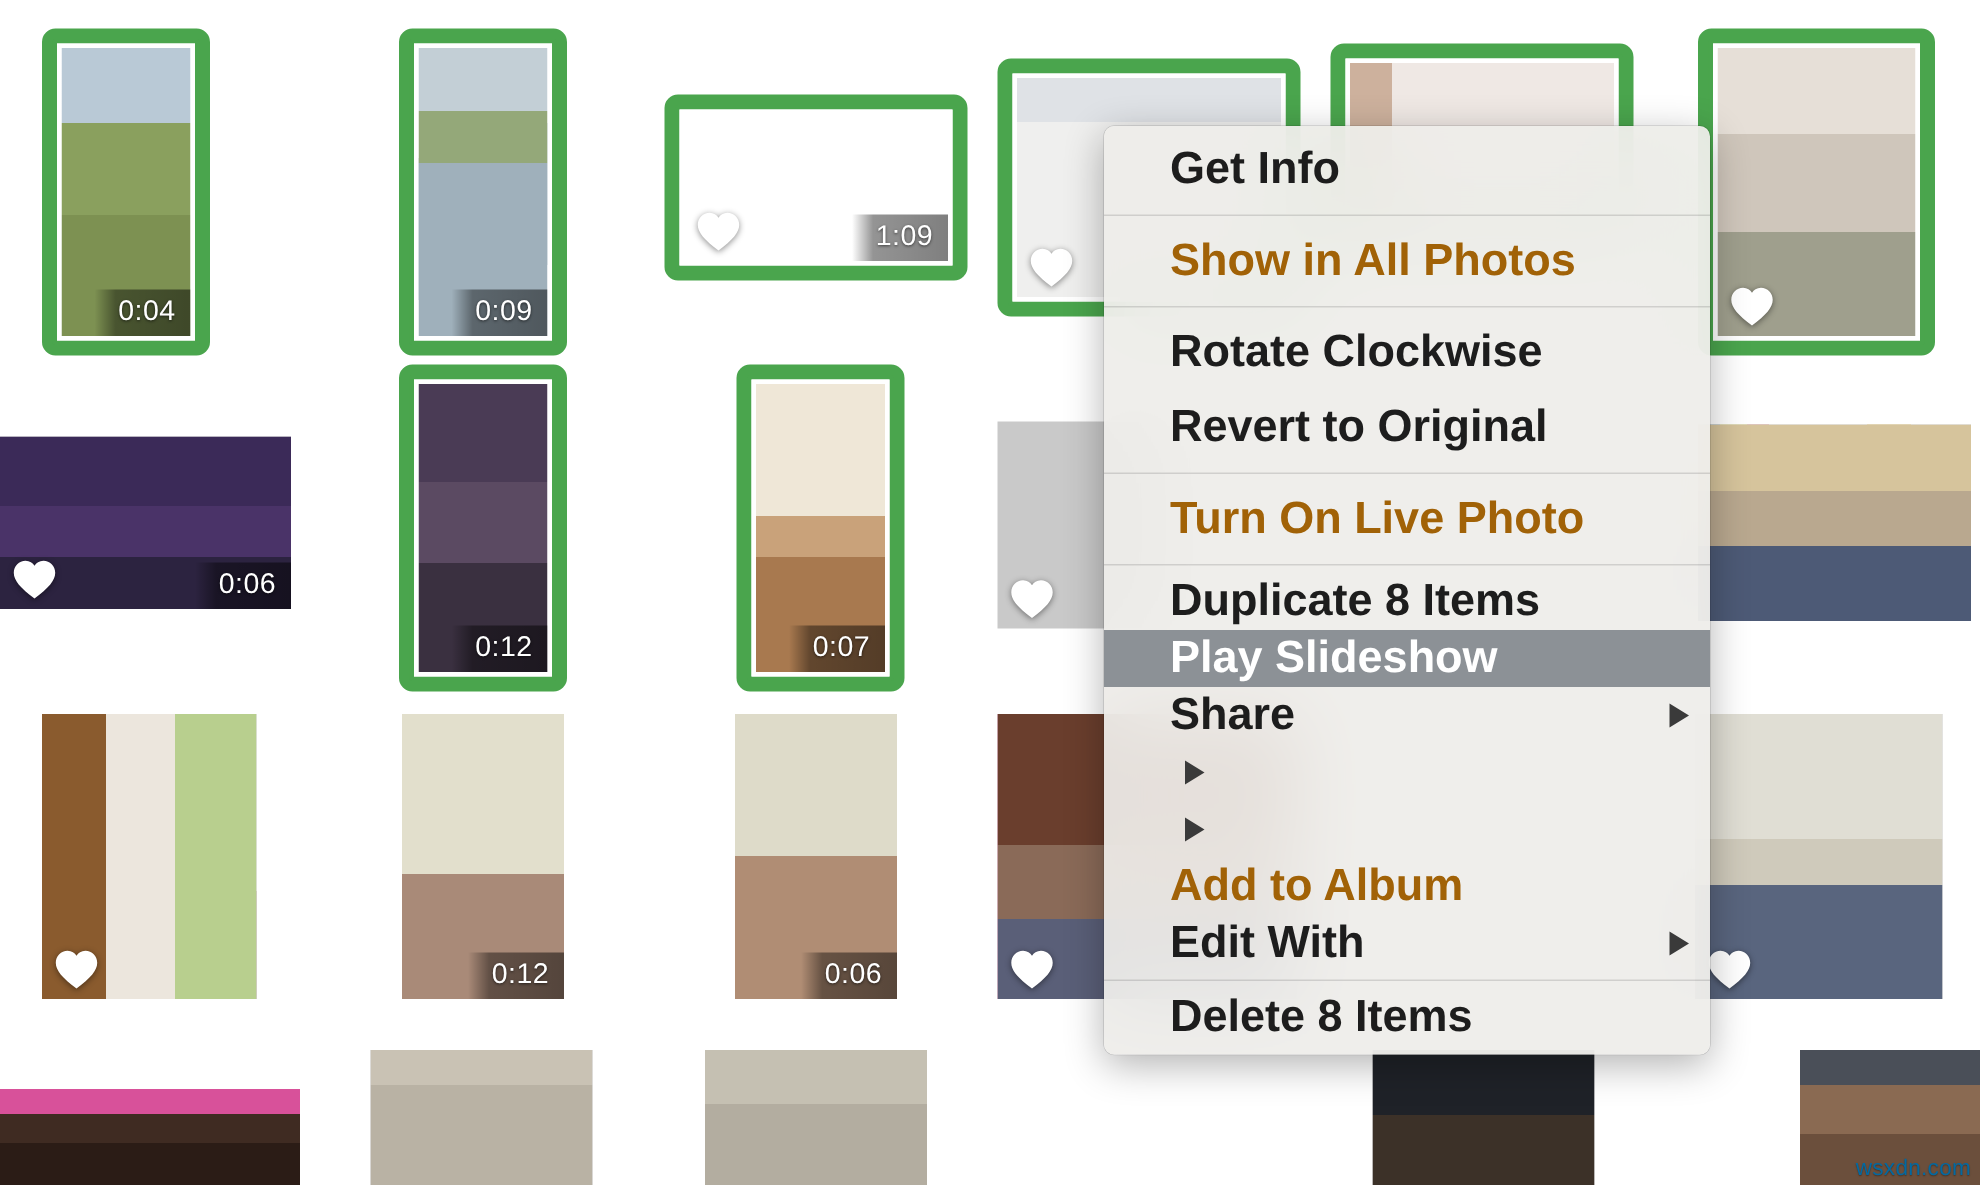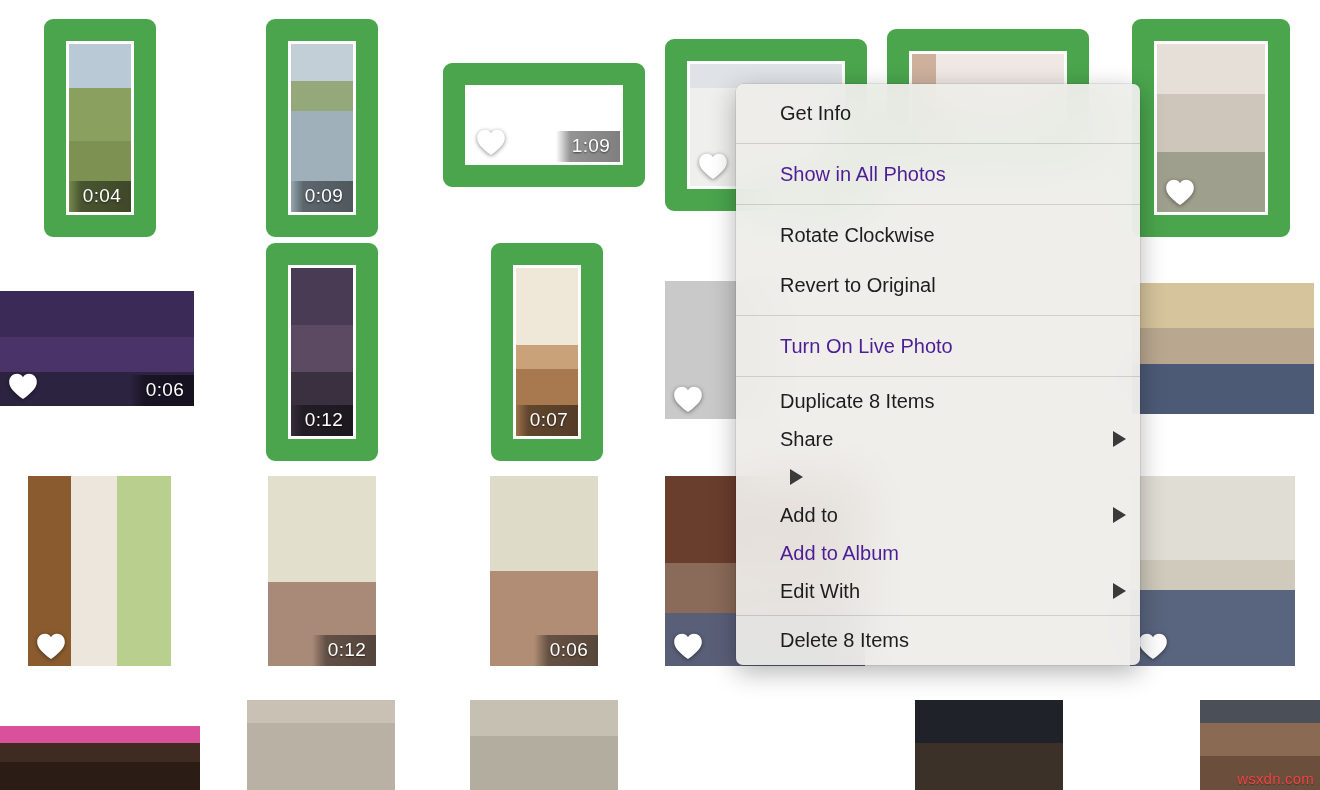--- a/index.html
+++ b/index.html
@@ -20,21 +20,21 @@
   
   .thumb {
     position: absolute;
     box-sizing: border-box;
     overflow: hidden;
     background: #c9c9c9;
   }
   .thumb.selected {
     border: 7px solid var(--sel, #4aa54d);
     border-radius: 9px;
-    padding: 15px;
+    padding: 3px;
     background: var(--sel, #4aa54d);
   }
   .thumb.selected .frame {
     position: relative;
     width: 100%;
     height: 100%;
     overflow: hidden;
     background: #fff;
     border: 3px solid #ffffff;
     box-sizing: border-box;
@@ -80,34 +80,35 @@
     top: 84px;
     width: 404px;
     border-radius: 7px;
     background: rgba(238,237,233,0.93);
     backdrop-filter: blur(26px) saturate(140%);
     -webkit-backdrop-filter: blur(26px) saturate(140%);
     box-shadow: 0 7px 26px rgba(0,0,0,.30), 0 0 0 .5px rgba(0,0,0,.14);
     overflow: hidden;
     padding: 4px 0 6px 0;
     z-index: 50;
-    font-size: 20px;
+    font-size: 30px;
     color: #1d1d1d;
+    font-weight: bold;
   }
   #ctxmenu .mi {
     position: relative;
     display: flex;
     align-items: center;
     height: 38px;
     padding: 0 14px 0 44px;
     white-space: nowrap;
     line-height: 1;
   }
   #ctxmenu .mi.tall { height: 50px; }
-  #ctxmenu .mi.disabled { color: #4c1d95; }
+  #ctxmenu .mi.disabled { color: #a16207; }
   #ctxmenu .mi.hl {
     background: #8c9196;
     color: #ffffff;
   }
   #ctxmenu .mi .lbl { flex: 1 1 auto; }
   #ctxmenu .arrow {
     width: 0; height: 0;
     border-top: 8px solid transparent;
     border-bottom: 8px solid transparent;
     border-left: 13px solid #3a3a3a;
@@ -119,33 +120,33 @@
     margin: 5px 0;
     background: rgba(0,0,0,.13);
   }
 
   
   #watermark {
     position: absolute;
     right: 6px;
     bottom: 3px;
     font-size: 15px;
-    color: #ef4444;
+    color: #0369a1;
     text-shadow: 0 1px 1px rgba(0,0,0,.35);
     z-index: 80;
     letter-spacing: .2px;
   }
 </style>
 </head>
 <body>
 
 <div id="root">
 
   <div id="grid">
-      <div class="thumb selected" style="left: 44px; top: 19px; width: 112px; height: 218px; --sel: #4aa54d;">
+      <div class="thumb selected" style="left: 28px; top: 19px; width: 112px; height: 218px; --sel: #4aa54d;">
         <div class="frame">
           <div class="ph" style="background-image: linear-gradient(rgb(185, 201, 214) 0px, rgb(185, 201, 214) 26%, rgb(138, 160, 94) 26%, rgb(138, 160, 94) 58%, rgb(125, 145, 82) 58%, rgb(125, 145, 82) 100%), radial-gradient(42% 34% at 50% 44%, rgb(47, 60, 99) 0px, rgb(47, 60, 99) 58%, transparent 60%), radial-gradient(14% 10% at 40% 26%, rgb(216, 185, 142) 0px, rgb(216, 185, 142) 70%, transparent 72%), radial-gradient(13% 10% at 61% 26%, rgb(195, 154, 109) 0px, rgb(195, 154, 109) 70%, transparent 72%); background-blend-mode: normal;"></div>
           <span class="dur">0:04</span>
         </div>
       </div>
       <div class="thumb selected" style="left: 266px; top: 19px; width: 112px; height: 218px; --sel: #4aa54d;">
         <div class="frame">
           <div class="ph" style="background-image: linear-gradient(rgb(195, 207, 214) 0px, rgb(195, 207, 214) 22%, rgb(148, 168, 121) 22%, rgb(148, 168, 121) 40%, rgb(159, 176, 187) 40%, rgb(159, 176, 187) 100%), linear-gradient(165deg, transparent 0px, transparent 34%, rgb(168, 184, 196) 34%, rgb(168, 184, 196) 78%, transparent 78%), radial-gradient(20% 12% at 58% 28%, rgb(39, 49, 63) 0px, rgb(39, 49, 63) 70%, transparent 72%), linear-gradient(90deg, transparent 0px, transparent 56%, rgb(58, 63, 69) 56%, rgb(58, 63, 69) 74%, transparent 74%); background-blend-mode: normal;"></div>
           <span class="dur">0:09</span>
         </div>
@@ -293,29 +294,31 @@
         <span class="lbl">Revert to Original</span>
       </div>
       <div class="sep"></div>
       <div class="mi disabled tall">
         <span class="lbl">Turn On Live Photo</span>
       </div>
       <div class="sep"></div>
       <div class="mi">
         <span class="lbl">Duplicate 8 Items</span>
       </div>
+      <div class="mi hl">
+        <span class="lbl">Play Slideshow</span>
+      </div>
       <div class="mi">
         <span class="lbl">Share</span>
         <span class="arrow"></span>
       </div>
       <div class="mi">
         <span class="arrow"></span>
       </div>
       <div class="mi">
-        <span class="lbl">Add to</span>
         <span class="arrow"></span>
       </div>
       <div class="mi disabled">
         <span class="lbl">Add to Album</span>
       </div>
       <div class="mi">
         <span class="lbl">Edit With</span>
         <span class="arrow"></span>
       </div>
       <div class="sep"></div>

